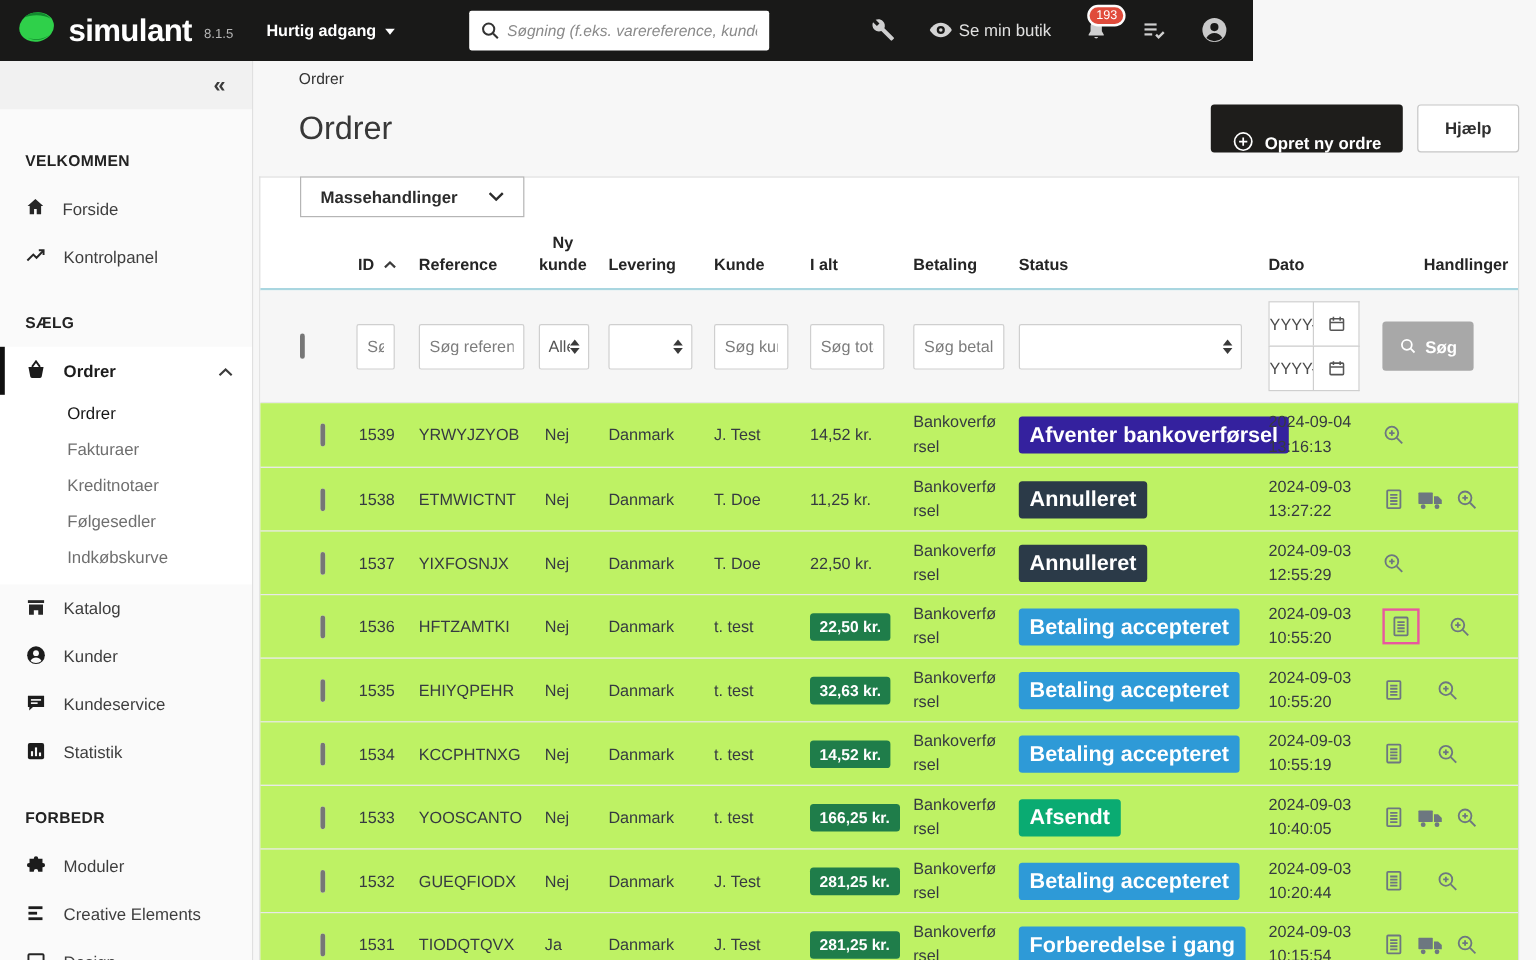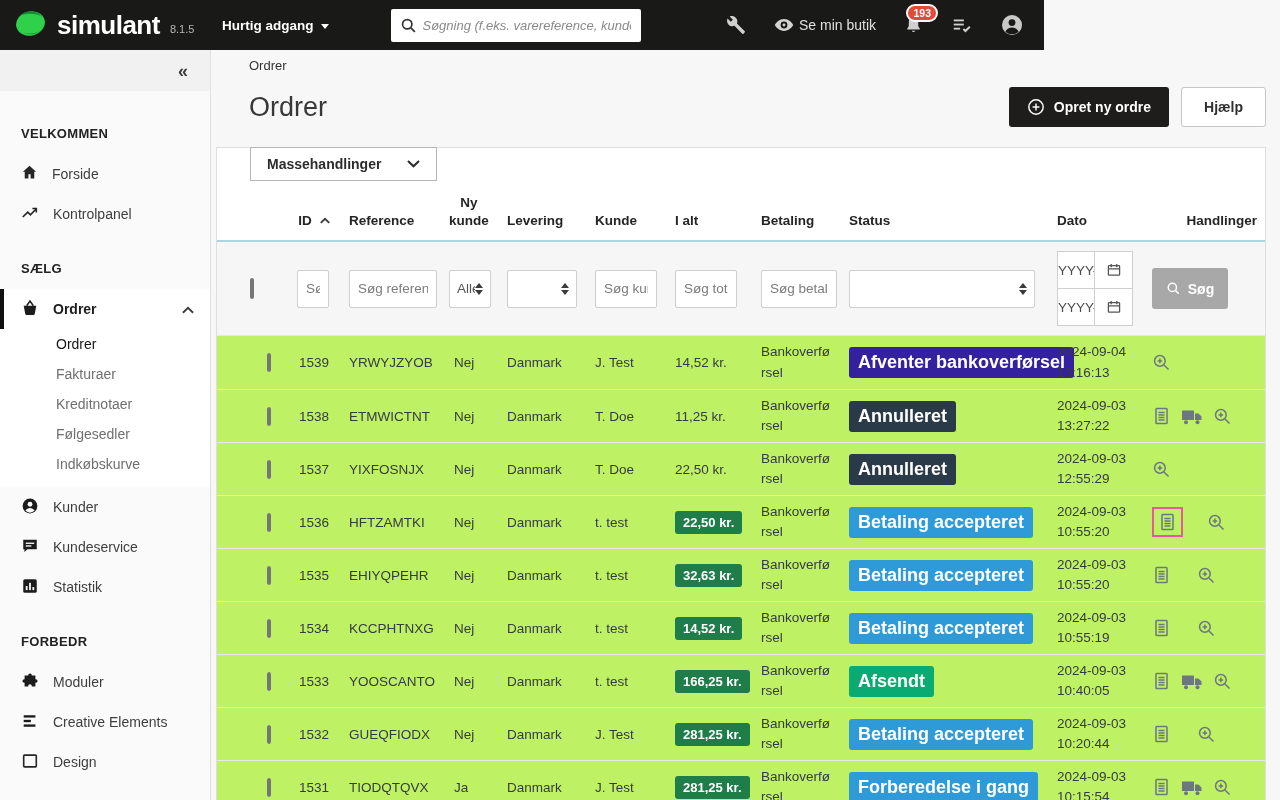--- a/index.html
+++ b/index.html
@@ -20,21 +20,21 @@
   .search-wrap input { width:250px; height:33px; border:none; border-radius:2px; background:#fff;
                        padding:0 10px 0 32px; font-size:13px; color:#333;
                        font-family:"Liberation Sans",sans-serif; }
   .search-wrap input::placeholder { color:#8a8a8a; font-style:italic; }
   .search-wrap .mag { position:absolute; left:9px; top:8px; }
   .tb-right { margin-left:auto; display:flex; align-items:center; gap:27px; padding-right:20px; }
   .tb-icon { display:flex; align-items:center; cursor:pointer; }
   .seeshop { display:flex; align-items:center; gap:4px; color:#e0e0e0; font-size:14px; cursor:pointer; }
   .bell-wrap { position:relative; }
   .nbadge { position:absolute; top:-11px; right:-14px; background:#e04b3b; color:#fff;
-            font-size:10.5px; font-weight:bold; padding:1px 5px; border-radius:9px;
+            font-size:10.5px; font-weight:normal; padding:1px 5px; border-radius:9px;
             border:2px solid #fdfdfd; }
 
   
   .sidebar { position:fixed; top:50px; left:0; width:211px; bottom:0; background:#fafafa;
              border-right:1px solid #e0e0e0; z-index:40; }
   .collapse-strip { height:41px; background:#f1f1f1; display:flex; align-items:center;
                     justify-content:flex-end; padding-right:22px; }
   .collapse-chevron { font-size:18px; font-weight:bold; color:#3c3c3c; cursor:pointer; line-height:1; }
   .side-nav { padding-top:8px; }
   .section-label { padding:27px 0 13px 21px; font-size:13px; font-weight:bold; color:#222;
@@ -49,21 +49,21 @@
              color:#6f6f6f; cursor:pointer; }
   .subitem.active { color:#161616; }
 
   
   .content { margin:50px 0 0 211px; height:750px; background:#f7f7f7; overflow:hidden; }
   .breadcrumb { padding:8px 0 0 38px; font-size:13px; color:#333; }
   .page-head { display:flex; align-items:center; padding:14px 14px 0 38px; }
   .page-title { font-size:27px; font-weight:400; color:#383838; }
   .head-buttons { margin-left:auto; display:flex; gap:12px; }
   .btn-dark { height:40px; background:#1e1d1b; color:#fff; font-weight:bold; font-size:14px;
-              border:none; border-radius:3px; padding:0 18px; display:flex; align-items:center;
+              border:none; border-radius:3px; padding:0 18px; display:flex; align-items:flex-end;
               gap:9px; cursor:pointer; font-family:inherit; }
   .btn-light { height:40px; background:#fff; border:1px solid #c6c6c6; border-radius:3px;
                font-weight:bold; font-size:14px; color:#2f2f2f; padding:0 22px; display:flex;
                align-items:center; cursor:pointer; font-family:inherit; }
 
   .panel { margin:20px 14px 0 5px; background:#fff; border:1px solid #dedede; border-bottom:none;
            min-height:620px; }
   .bulk { display:inline-flex; align-items:center; height:34px; margin-left:33px; background:#fff;
           border:1px solid #b5b5b5; padding:0 16px; font-size:14px; font-weight:bold; color:#2c2c2c;
           gap:26px; cursor:pointer; transform:translateY(-1px); }
@@ -218,20 +218,27 @@
               <path d="M1 7l5.5-5.3L12 7" stroke="#3c3c3c" stroke-width="2" fill="none"></path>
             </svg></span>
         </div>
         <div class="subitem active">Ordrer</div>
         <div class="subitem">Fakturaer</div>
         <div class="subitem">Kreditnotaer</div>
         <div class="subitem">Følgesedler</div>
         <div class="subitem">Indkøbskurve</div>
       </div>
       <div class="sitem">
+        <span><svg width="18" height="18" viewBox="0 0 20 20" fill="#262626">
+            <rect x="2.5" y="3.5" width="15" height="2.6"></rect>
+            <path d="M3.5 7.5h13V17h-4.4v-4.2H8V17H3.5z"></path>
+          </svg></span>
+        <span>Katalog</span>
+      </div>
+      <div class="sitem">
         <span><svg width="18" height="18" viewBox="0 0 20 20">
             <circle cx="10" cy="10" r="8.2" fill="#1c1c1c"></circle>
             <circle cx="10" cy="8.1" r="2.7" fill="#fafafa"></circle>
             <path d="M4.9 15.4c1.3-2.3 3.2-3.2 5.1-3.2s3.8.9 5.1 3.2a8.2 8.2 0 0 1-10.2 0z" fill="#fafafa"></path>
           </svg></span>
         <span>Kunder</span>
       </div>
       <div class="sitem">
         <span><svg width="18" height="18" viewBox="0 0 20 20">
             <path d="M2.5 3h15v10.6H7.2L3.7 16.8l.2-3.2H2.5z" fill="#1c1c1c"></path>

